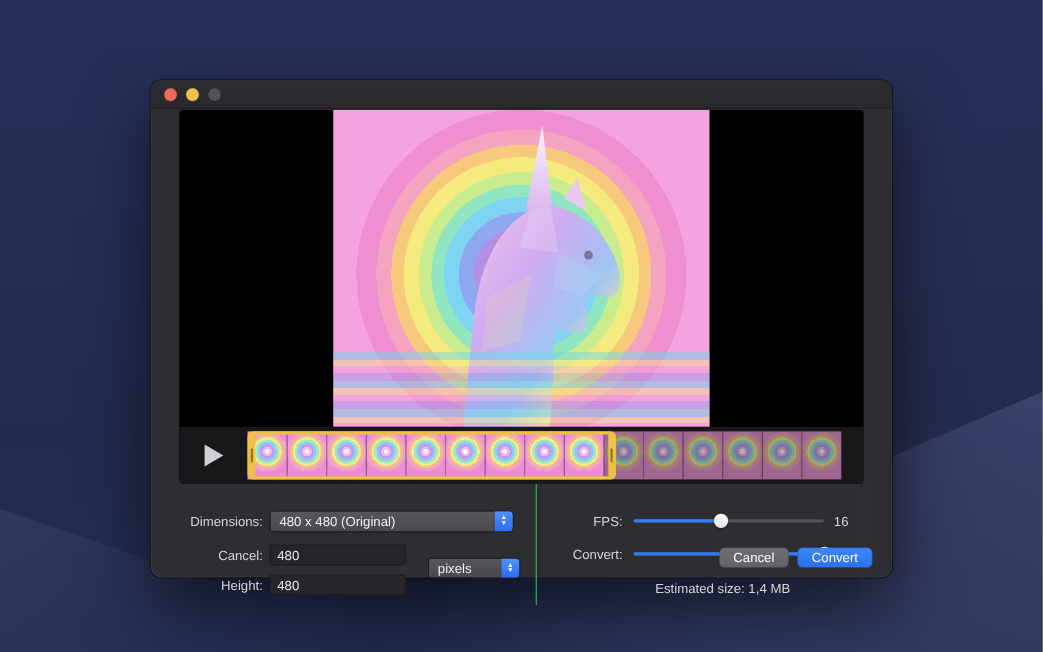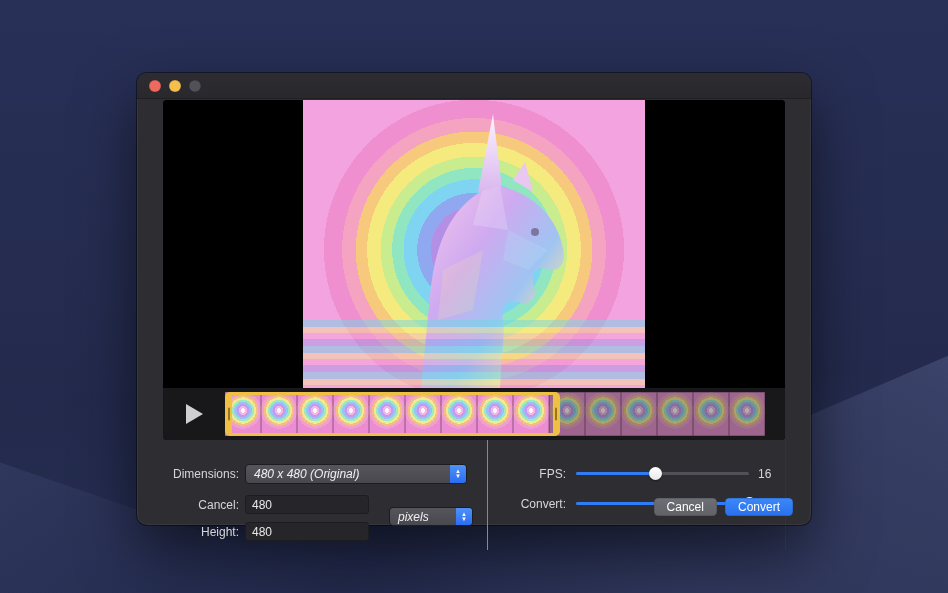--- a/index.html
+++ b/index.html
@@ -69,21 +69,21 @@
   .controls{position:absolute;left:26px;top:367px;width:622px;height:116px;color:#d6d6d8;font-size:12px;}
   .group{position:absolute;top:0;height:110px;}
   .group.left{left:0;width:324px;}
   .group.right{left:324px;width:298px;border-left:1px solid #22c55e;box-shadow:-1px 0 0 rgba(255,255,255,.03) inset;}
   .lbl{position:absolute;text-align:right;line-height:20px;}
   .field{position:absolute;background:#26262a;border:1px solid #1d1d20;border-radius:3px;
     color:#e8e8ea;font-size:12px;height:19px;box-sizing:border-box;padding:0 6px;
     font-family:"Liberation Sans","DejaVu Sans",sans-serif;}
   .dropdown{position:absolute;background:linear-gradient(#55555b,#48484e);
     border:1px solid #1d1d20;border-radius:4px;height:20px;box-sizing:border-box;
-    display:flex;align-items:center;color:#f0f0f2;font-style:italic;}
+    display:flex;align-items:center;color:#f0f0f2;}
   .dropdown .dtext{flex:1;padding-left:8px;font-size:12px;white-space:nowrap;overflow:hidden;}
   .stepper{width:16px;height:100%;border-radius:0 3px 3px 0;
     background:linear-gradient(#4e92f9,#2b6df2);display:flex;flex-direction:column;
     align-items:center;justify-content:center;color:#fff;}
   .stepper span{font-size:6px;line-height:5px;}
   .slider{position:absolute;height:13px;}
   .track{position:absolute;left:0;right:0;top:5px;height:3px;border-radius:2px;background:#515158;}
   .fill{position:absolute;left:0;top:0;height:3px;border-radius:2px;background:#2f7cf6;}
   .thumb-dot{position:absolute;top:0;width:13px;height:13px;border-radius:50%;
     background:linear-gradient(#ffffff,#e8e8ec);box-shadow:0 1px 2px rgba(0,0,0,.45);}
@@ -207,20 +207,21 @@
         <span class="val" style="left:270px;top:24px;">16</span>
 
         <span class="lbl" style="left:0;top:54px;width:78px;">Convert:</span>
         <div class="slider" id="quality-slider" style="left:88px;top:57px;width:173px;">
           <div class="track">
               <div class="fill" style="width: 100%;"></div>
             </div>
           <div class="thumb-dot" style="left: calc(100% - 6.5px);"></div>
         </div>
 
+        <div class="estimate" style="top:88px;">Estimated size: 1,4 MB</div>
       </div>
     </div>
 
     <div class="footer">
       <button class="btn cancel">Cancel</button>
       <button class="btn convert">Convert</button>
     </div>
   </div>
 </div>
 

